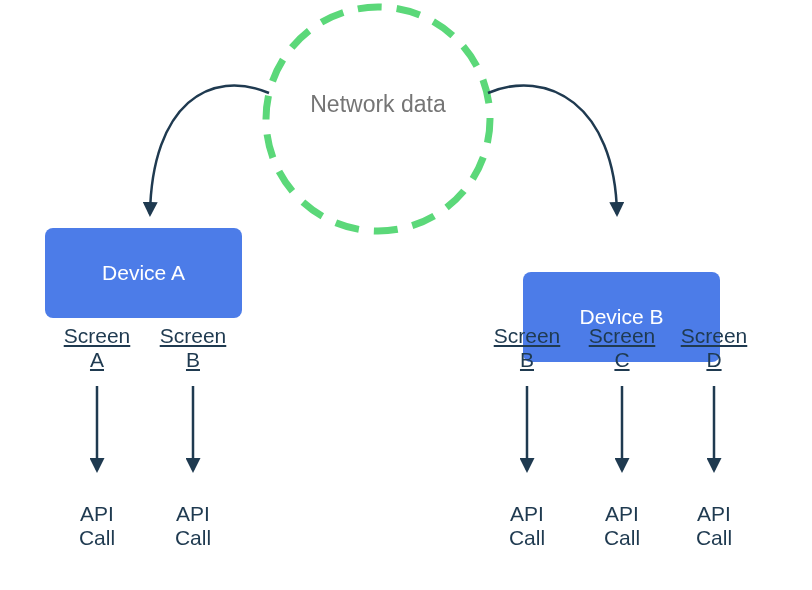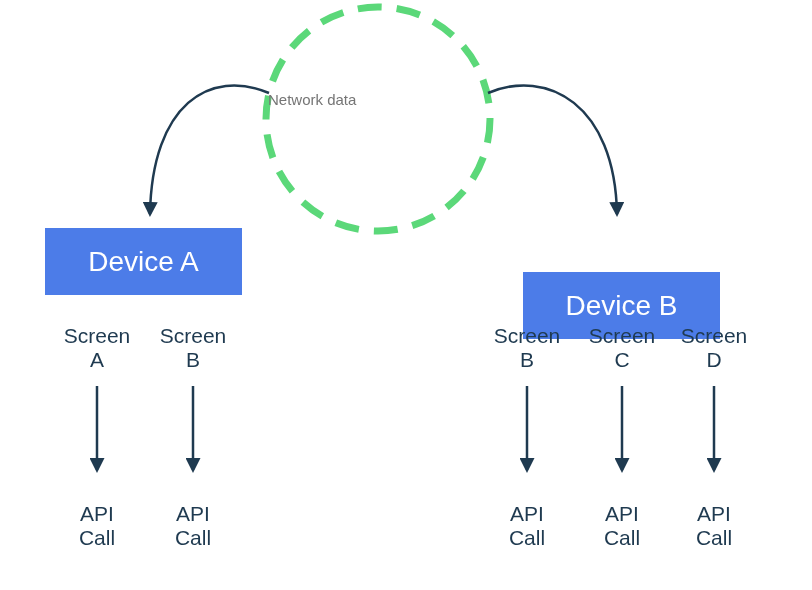--- a/index.html
+++ b/index.html
@@ -36,47 +36,48 @@
     stroke-width: 2.5px;
   }
   .arrowhead {
     fill: var(--text-dark, #1f3a50);
   }
   .circle-label {
     position: absolute;
     left: 268px;
     top: 90px;
     width: 220px;
+    text-align: center;
     color: var(--text-gray, #757575);
-    font-size: 15px;
+    font-size: 23px;
     line-height: 1.3;
   }
   .device {
     position: absolute;
     width: 197px;
-    height: 67px;
+    height: 90px;
     background: var(--device-blue, #4c7ce8);
-    border-radius: 0;
+    border-radius: 8px;
     display: flex;
     align-items: center;
     justify-content: center;
     color: var(--device-text, #ffffff);
-    font-size: 28px;
+    font-size: 21px;
   }
   .device-a { left: 45px;  top: 228px; }
   .device-b { left: 523px; top: 228px; margin-top: 44px; }
   .col {
     position: absolute;
     width: 110px;
     text-align: center;
     color: var(--text-dark, #1f3a50);
     font-size: 21px;
     line-height: 1.15;
   }
-  .screen-row { top: 324px; }
+  .screen-row { top: 324px; text-decoration: underline; }
   .api-row    { top: 502px; }
   .cx-97  { left: 42px;  }
   .cx-193 { left: 138px; }
   .cx-527 { left: 472px; }
   .cx-622 { left: 567px; }
   .cx-714 { left: 659px; }
 </style>
 </head>
 <body>
 

